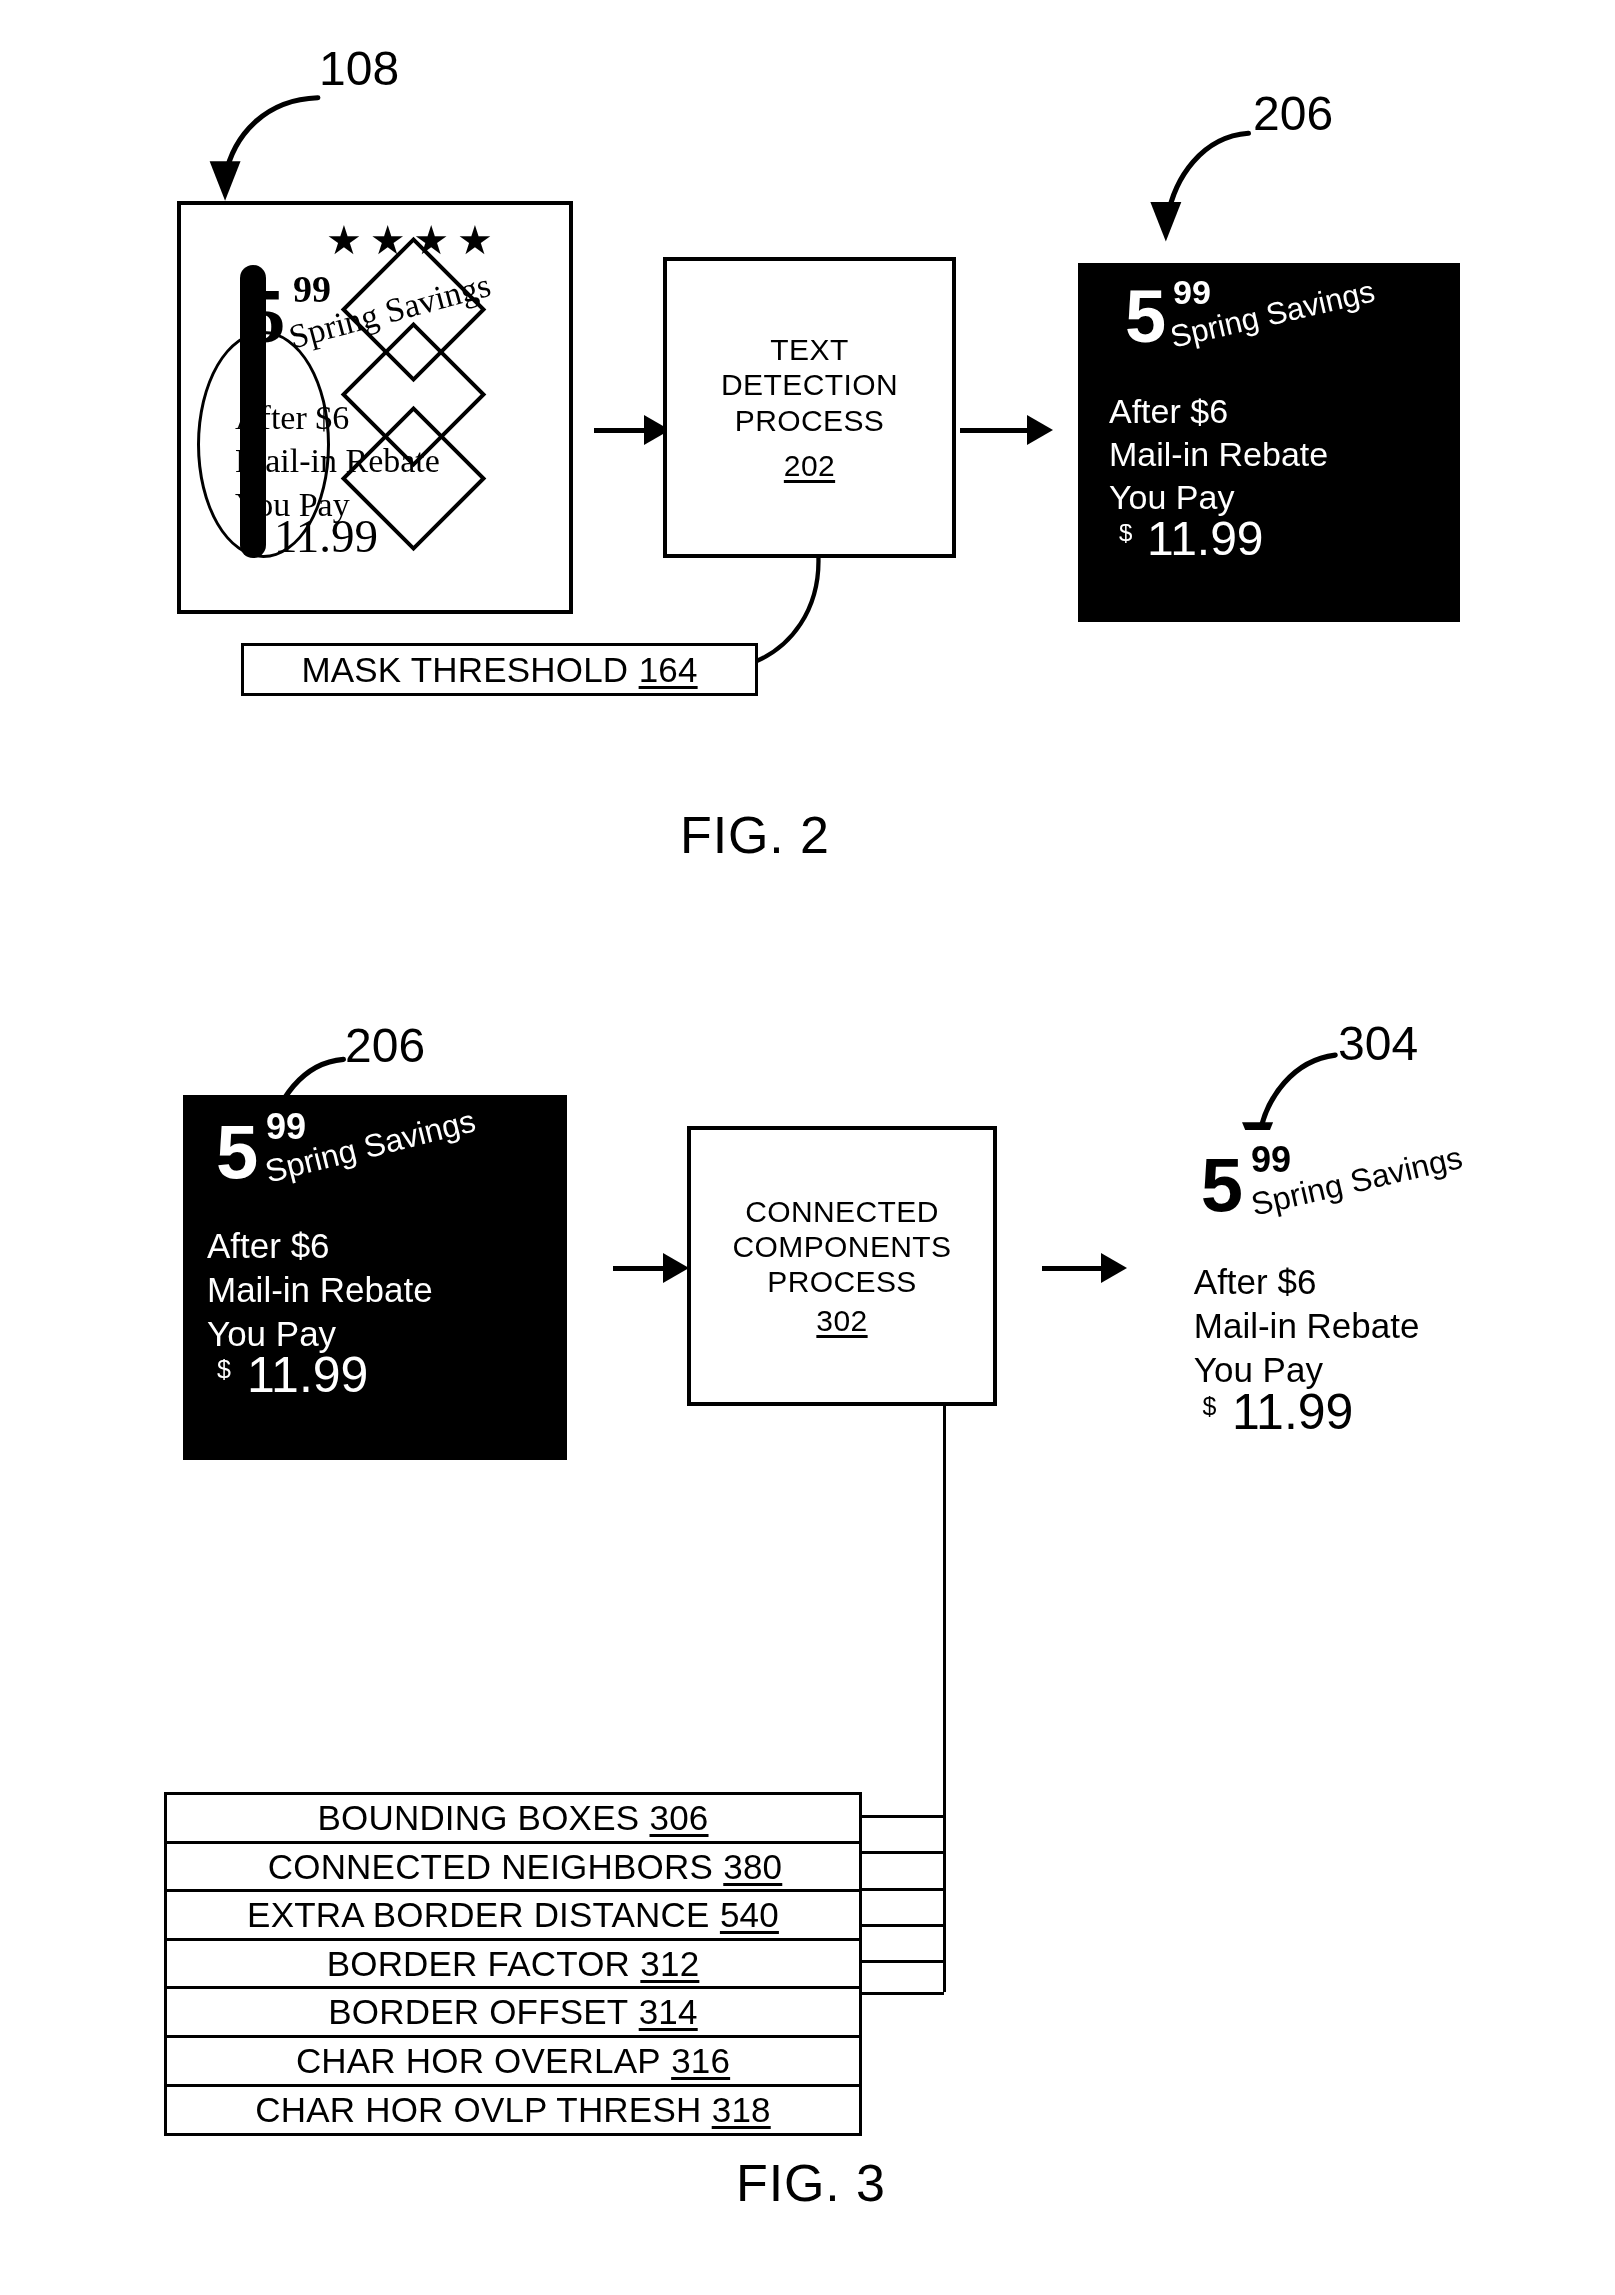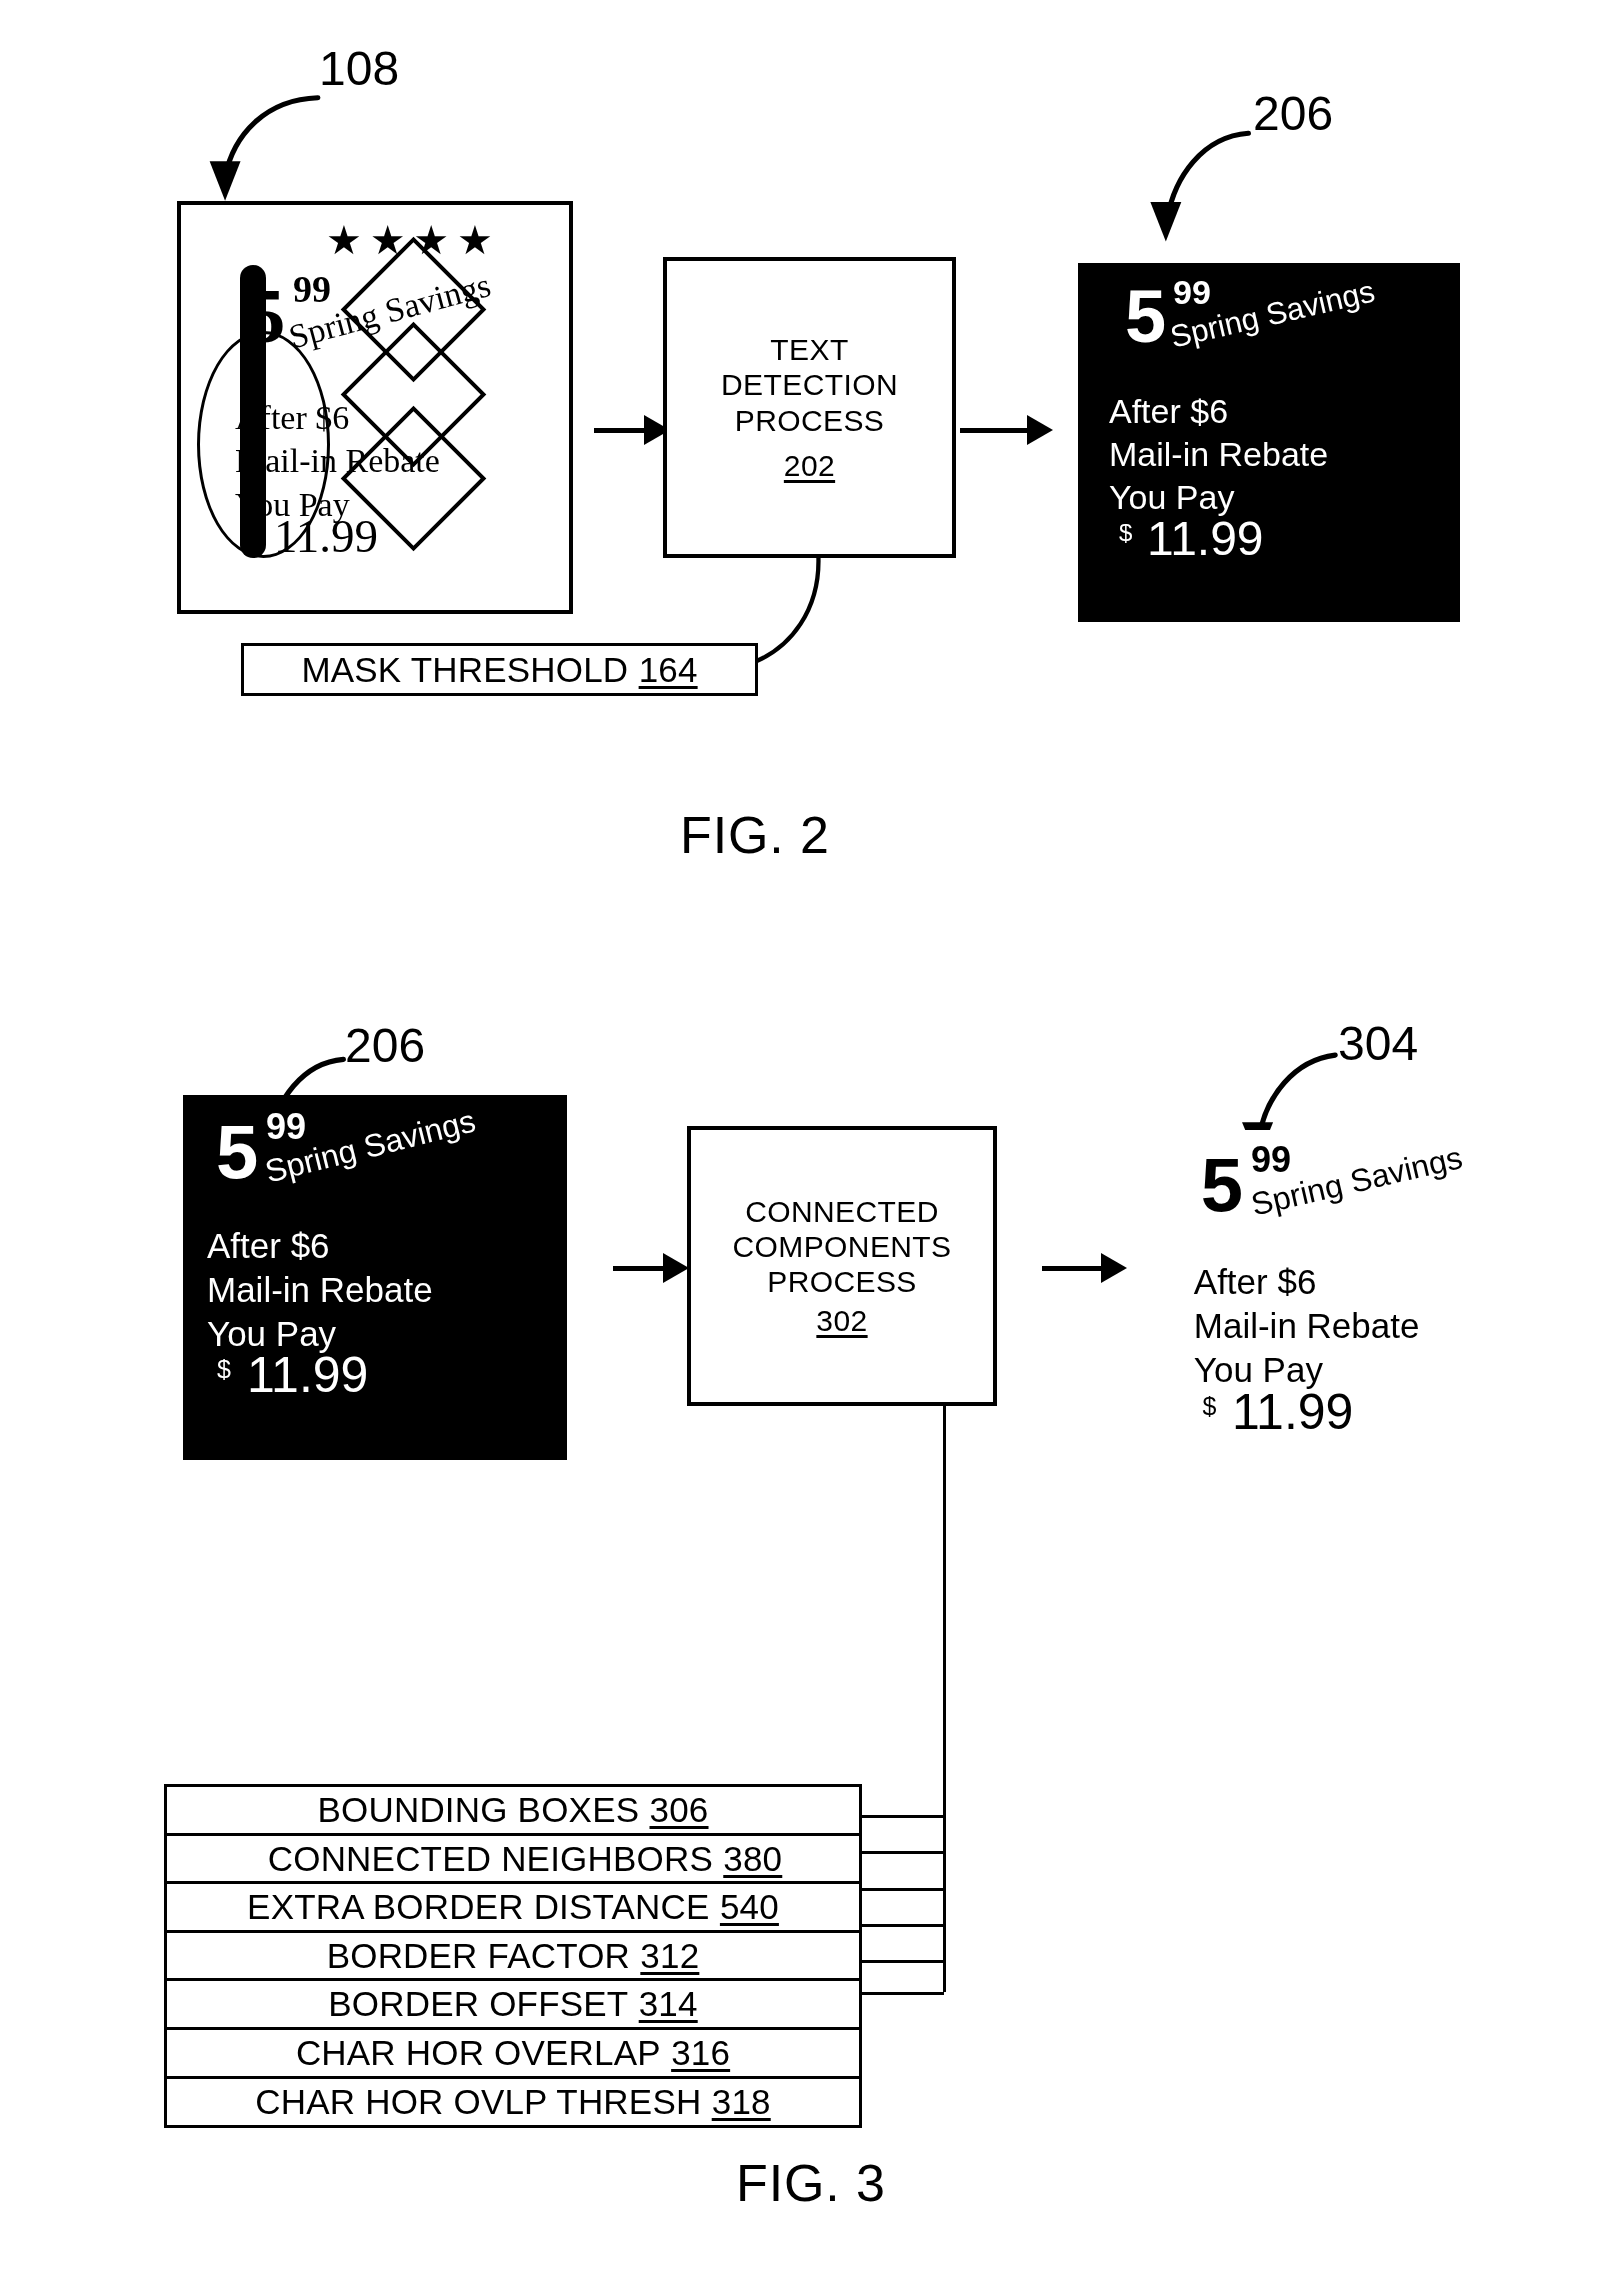--- a/index.html
+++ b/index.html
@@ -245,21 +245,21 @@
     <div class="thinvline" style="left:943px; top:459px; height:586px;"></div>
 
     <div class="thinline" style="left:858px; top:868px; width:86px;"></div>
     <div class="thinline" style="left:858px; top:904px; width:86px;"></div>
     <div class="thinline" style="left:858px; top:941px; width:86px;"></div>
     <div class="thinline" style="left:858px; top:977px; width:86px;"></div>
     <div class="thinline" style="left:858px; top:1013px; width:86px;"></div>
     <div class="thinline" style="left:858px; top:1045px; width:86px;"></div>
 
     <div class="abs" style="left:164px; top:833px; width:698px;">
-      <div class="param-box" style="width:698px; height:52px; margin-top:4px;">
+      <div class="param-box" style="width:698px; height:52px; margin-top:12px;">
         <span>BOUNDING BOXES</span>
         <span class="num">306</span>
       </div>
       <div class="param-box" style="width:698px; height:52px; margin-top:-3.4px;padding-left:24px;">
         <span>CONNECTED NEIGHBORS</span>
         <span class="num">380</span>
       </div>
       <div class="param-box" style="width:698px; height:52px; margin-top:-3.4px;">
         <span>EXTRA BORDER DISTANCE</span>
         <span class="num">540</span>

